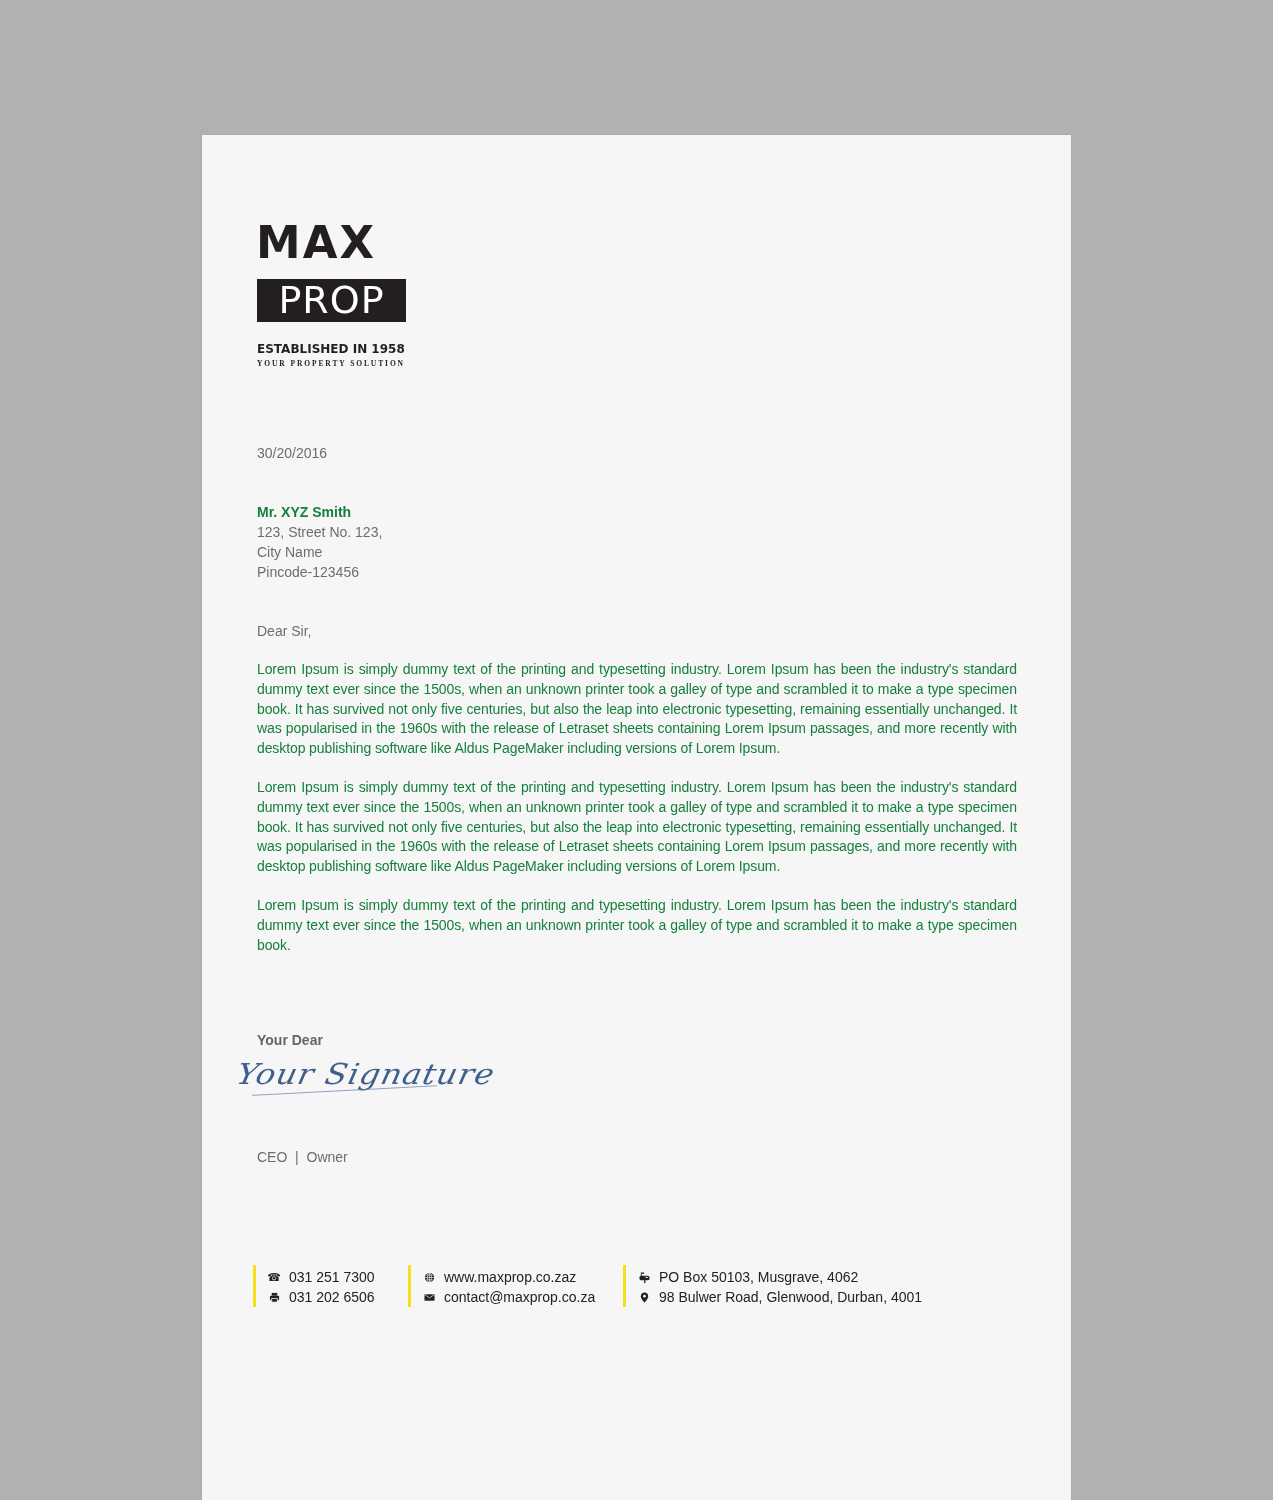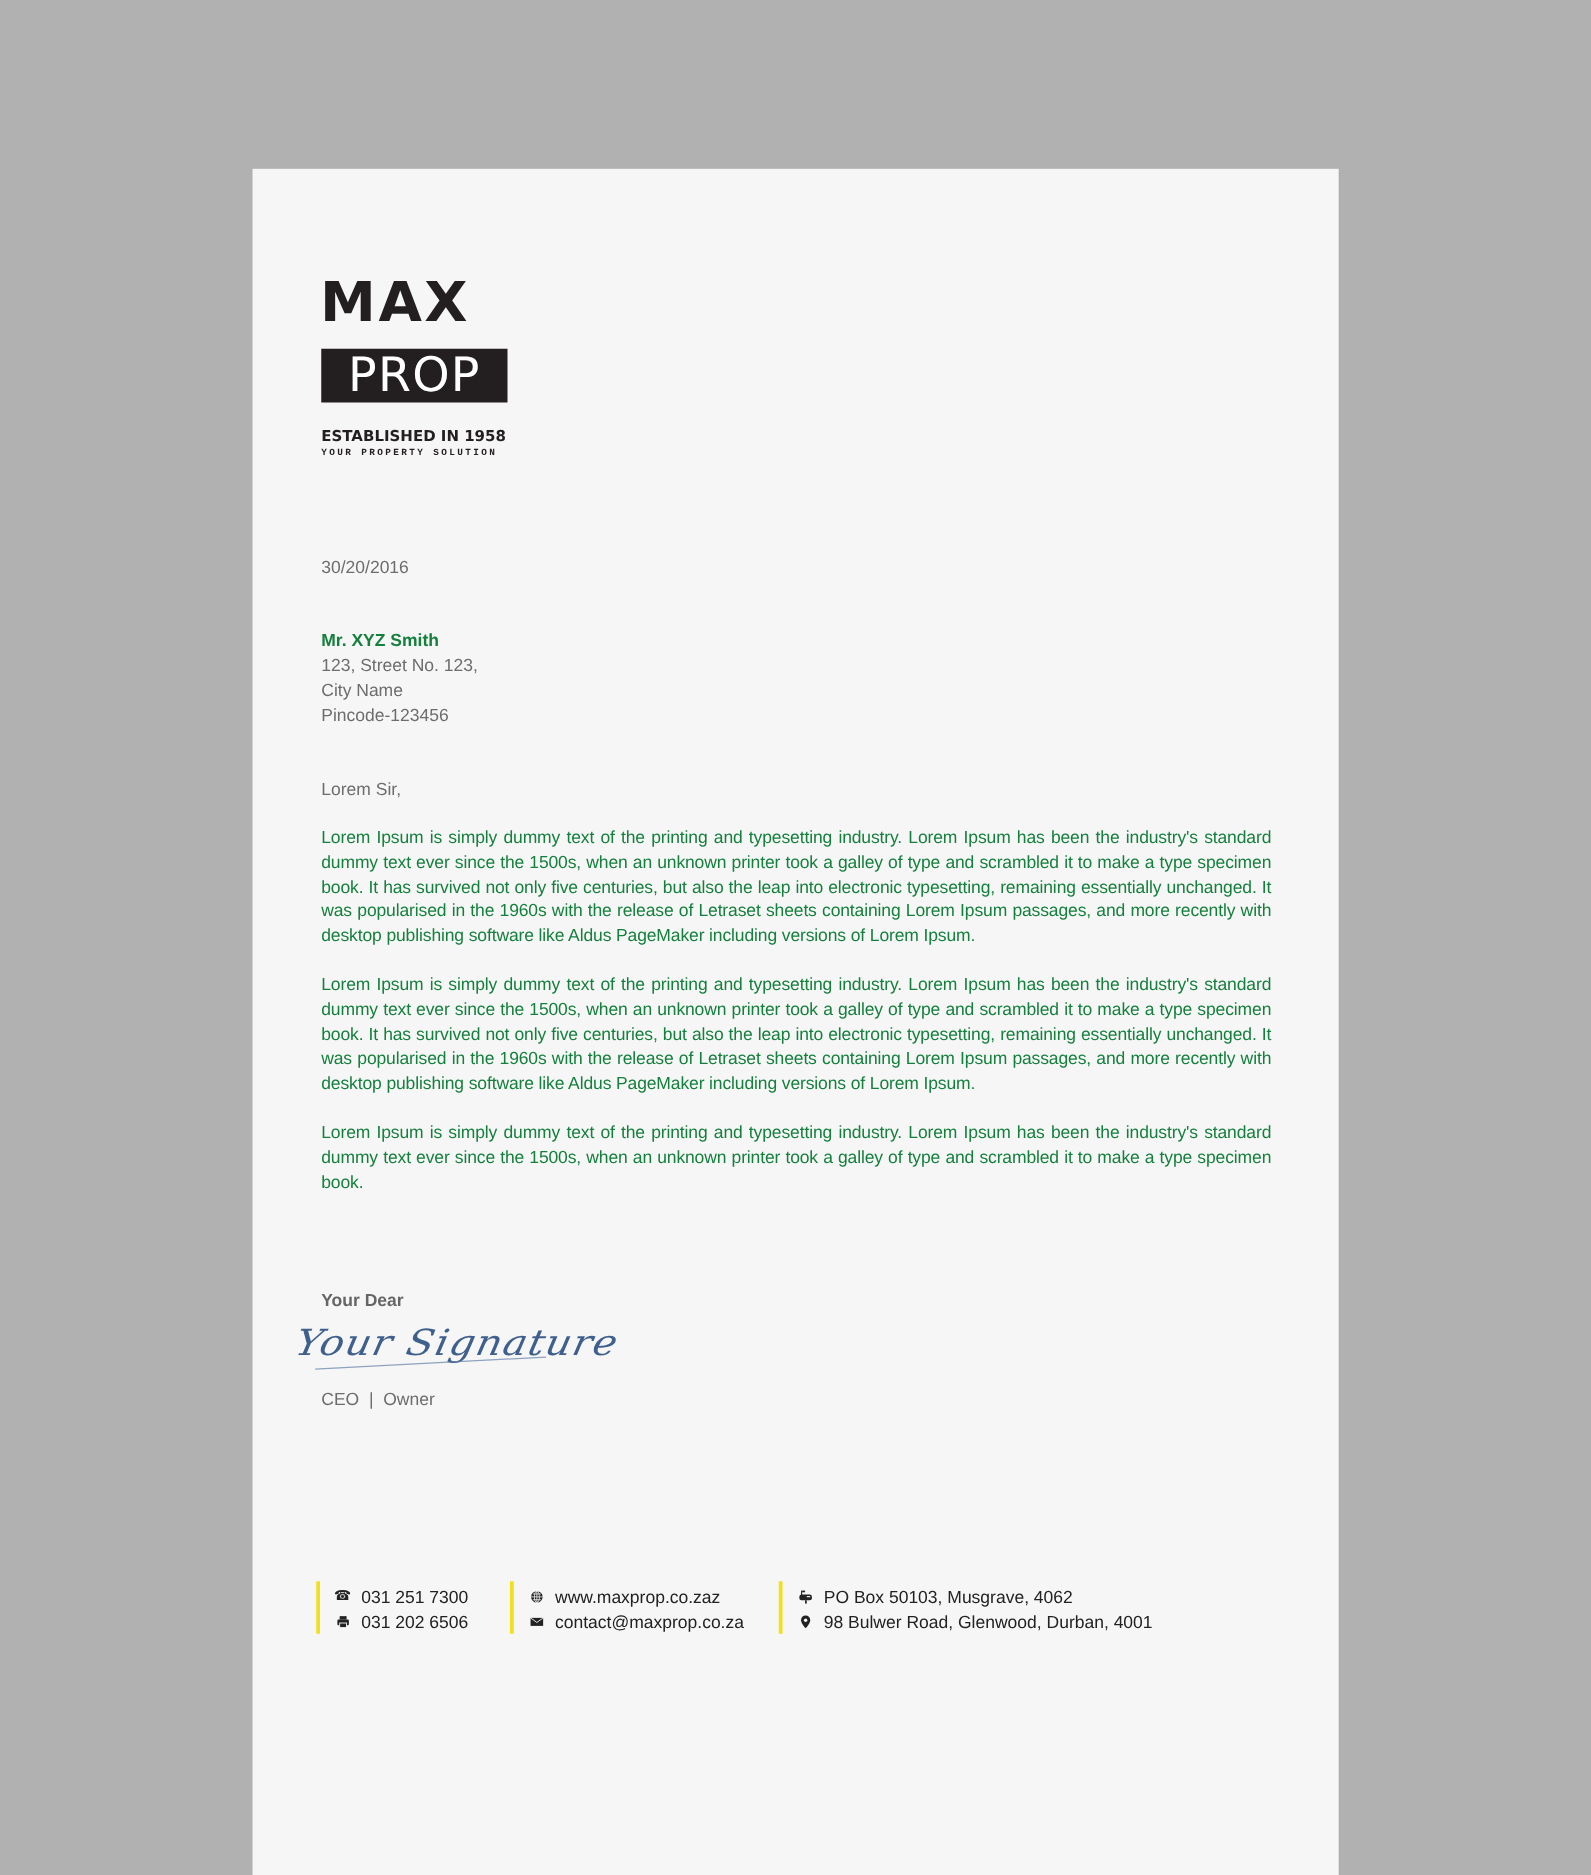--- a/index.html
+++ b/index.html
@@ -42,21 +42,21 @@
   .logo-est {
     margin-top: 20px;
     font-family: "DejaVu Sans", sans-serif;
     font-weight: bold;
     font-size: 12px; letter-spacing: 0px;
     color: #231f20;
     white-space: nowrap;
   }
   .logo-tag {
     margin-top: 3px;
-    font-family: Liberation Mono, monospace;
+    font-family: Liberation Serif, serif;
     font-weight: bold;
     font-size: 7.5px; letter-spacing: 1.9px;
     color: #231f20;
     white-space: nowrap;
   }
   .text {
     color: #6d6d6d;
     font-size: 14px;
     line-height: 20px;
   }
@@ -134,32 +134,32 @@
 
   <div class="text date">30/20/2016</div>
 
   <div class="text recipient">
     <div class="name">Mr. XYZ Smith</div>
     <div>123, Street No. 123,</div>
     <div>City Name</div>
     <div>Pincode-123456</div>
   </div>
 
-  <div class="text salutation">Lorem Sir,</div>
+  <div class="text salutation">Dear Sir,</div>
 
   <div class="body">
     <p>Lorem Ipsum is simply dummy text of the printing and typesetting industry. Lorem Ipsum has been the industry's standard dummy text ever since the 1500s, when an unknown printer took a galley of type and scrambled it to make a type specimen book. It has survived not only five centuries, but also the leap into electronic typesetting, remaining essentially unchanged. It was popularised in the 1960s with the release of Letraset sheets containing Lorem Ipsum passages, and more recently with desktop publishing software like Aldus PageMaker including versions of Lorem Ipsum.</p>
     <p>Lorem Ipsum is simply dummy text of the printing and typesetting industry. Lorem Ipsum has been the industry's standard dummy text ever since the 1500s, when an unknown printer took a galley of type and scrambled it to make a type specimen book. It has survived not only five centuries, but also the leap into electronic typesetting, remaining essentially unchanged. It was popularised in the 1960s with the release of Letraset sheets containing Lorem Ipsum passages, and more recently with desktop publishing software like Aldus PageMaker including versions of Lorem Ipsum.</p>
     <p>Lorem Ipsum is simply dummy text of the printing and typesetting industry. Lorem Ipsum has been the industry's standard dummy text ever since the 1500s, when an unknown printer took a galley of type and scrambled it to make a type specimen book.</p>
   </div>
 
   <div class="text sig-name">Your Dear</div>
   <div class="signature">Your Signature</div>
   <div class="sig-underline"></div>
-  <div class="text sig-title" style="white-space:pre;">CEO  |  Owner</div>
+  <div class="text sig-title" style="white-space:pre;margin-top:38px;">CEO  |  Owner</div>
 
   <div class="footer">
     <div class="fcol" style="left:0;">
       <div class="fline">
         <span class="ficon">☎</span>
         <span>031 251 7300</span>
       </div>
       <div class="fline">
         <span class="ficon">
           <svg viewBox="0 0 12 12">

